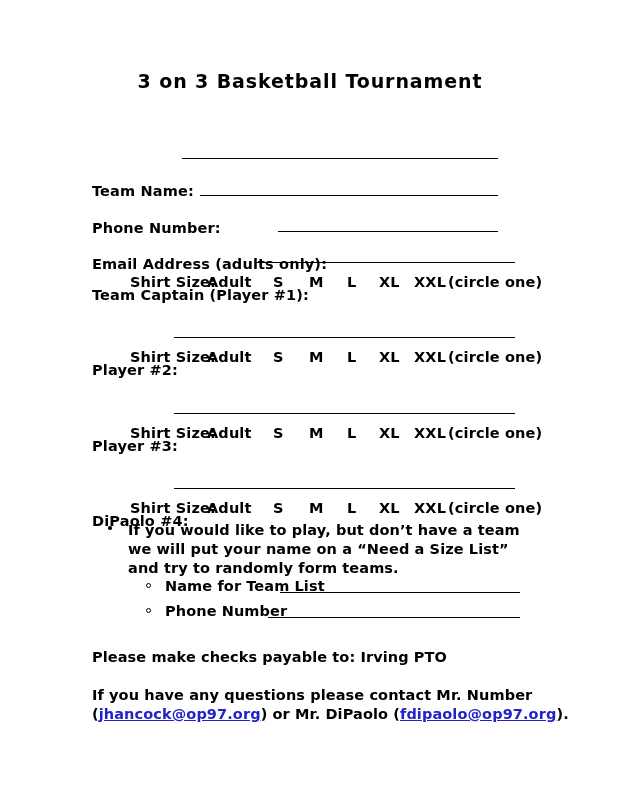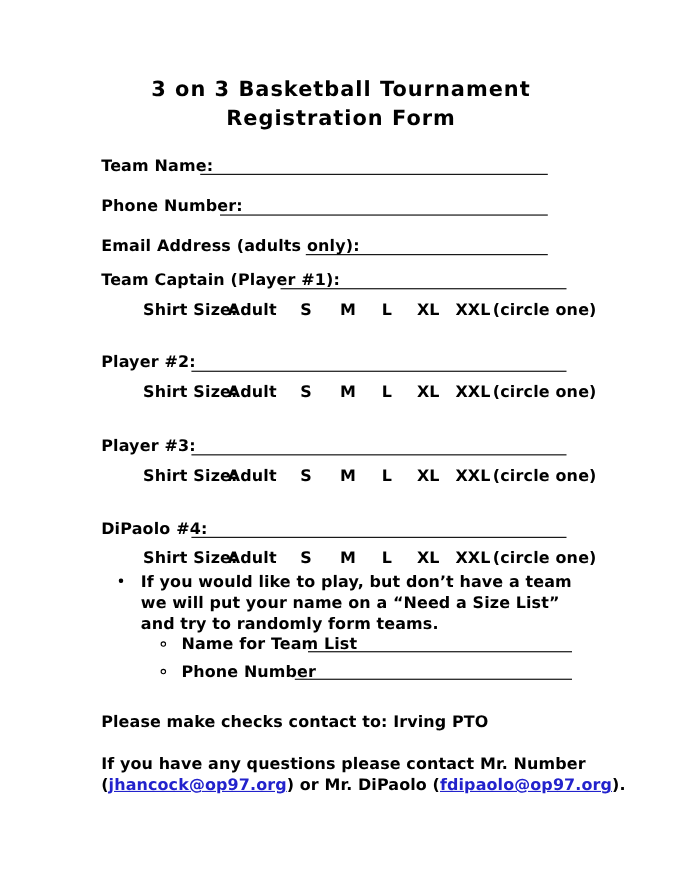--- a/index.html
+++ b/index.html
@@ -43,20 +43,21 @@
     white-space: nowrap;
   }
 
   
   .abs {
     position: absolute;
     white-space: nowrap;
     font-size: 14.5px;
     line-height: 17px;
     letter-spacing: 0.15px;
+    margin-top: 40px;
   }
   .lbl { font-weight: bold; }
 
   
   .rule {
     position: absolute;
     height: 0;
     border-bottom: 1.6px solid #000000;
   }
   .rule-thin {
@@ -145,21 +146,20 @@
     text-decoration: underline;
   }
 </style>
 </head>
 <body>
 
 <div class="page">
 
   <div class="title-block">
     <div class="title-line">3 on 3 Basketball Tournament</div>
-    <div class="title-line">Registration Form</div>
   </div>
 
   <div class="abs lbl" style="left:92px; top:143px;">Team Name:</div>
   <div class="rule" style="left:182px; top:158px; width:316px;"></div>
 
   <div class="abs lbl" style="left:92px; top:180px;">Phone Number:</div>
   <div class="rule" style="left:200px; top:195px; width:298px;"></div>
 
   <div class="abs lbl" style="left:92px; top:216px;">Email Address (adults only):</div>
   <div class="rule" style="left:278px; top:231px; width:220px;"></div>
@@ -230,21 +230,21 @@
     <span class="sub-label">Name for Team List</span>
   </div>
   <div class="rule-thin" style="left:280px; top:592px; width:240px;"></div>
 
   <div class="sub-bullet" style="top:603px;">
     <span class="sub-marker"></span>
     <span class="sub-label">Phone Number</span>
   </div>
   <div class="rule-thin" style="left:268px; top:617px; width:252px;"></div>
 
-  <div class="footer-line" style="top:648px;">Please make checks contact to:  Irving PTO</div>
+  <div class="footer-line" style="top:648px;">Please make checks payable to:  Irving PTO</div>
 
   <div class="footer-line" style="top:686px;">If you have any questions please contact Mr. Number</div>
 
   <div class="footer-line" style="top:705px;">
     <span>(</span><a class="maillink" href="#">jhancock@op97.org</a><span>) or Mr. DiPaolo (</span><a class="maillink" href="#">fdipaolo@op97.org</a><span>).</span>
   </div>
 
 </div>
 
 </body></html>

